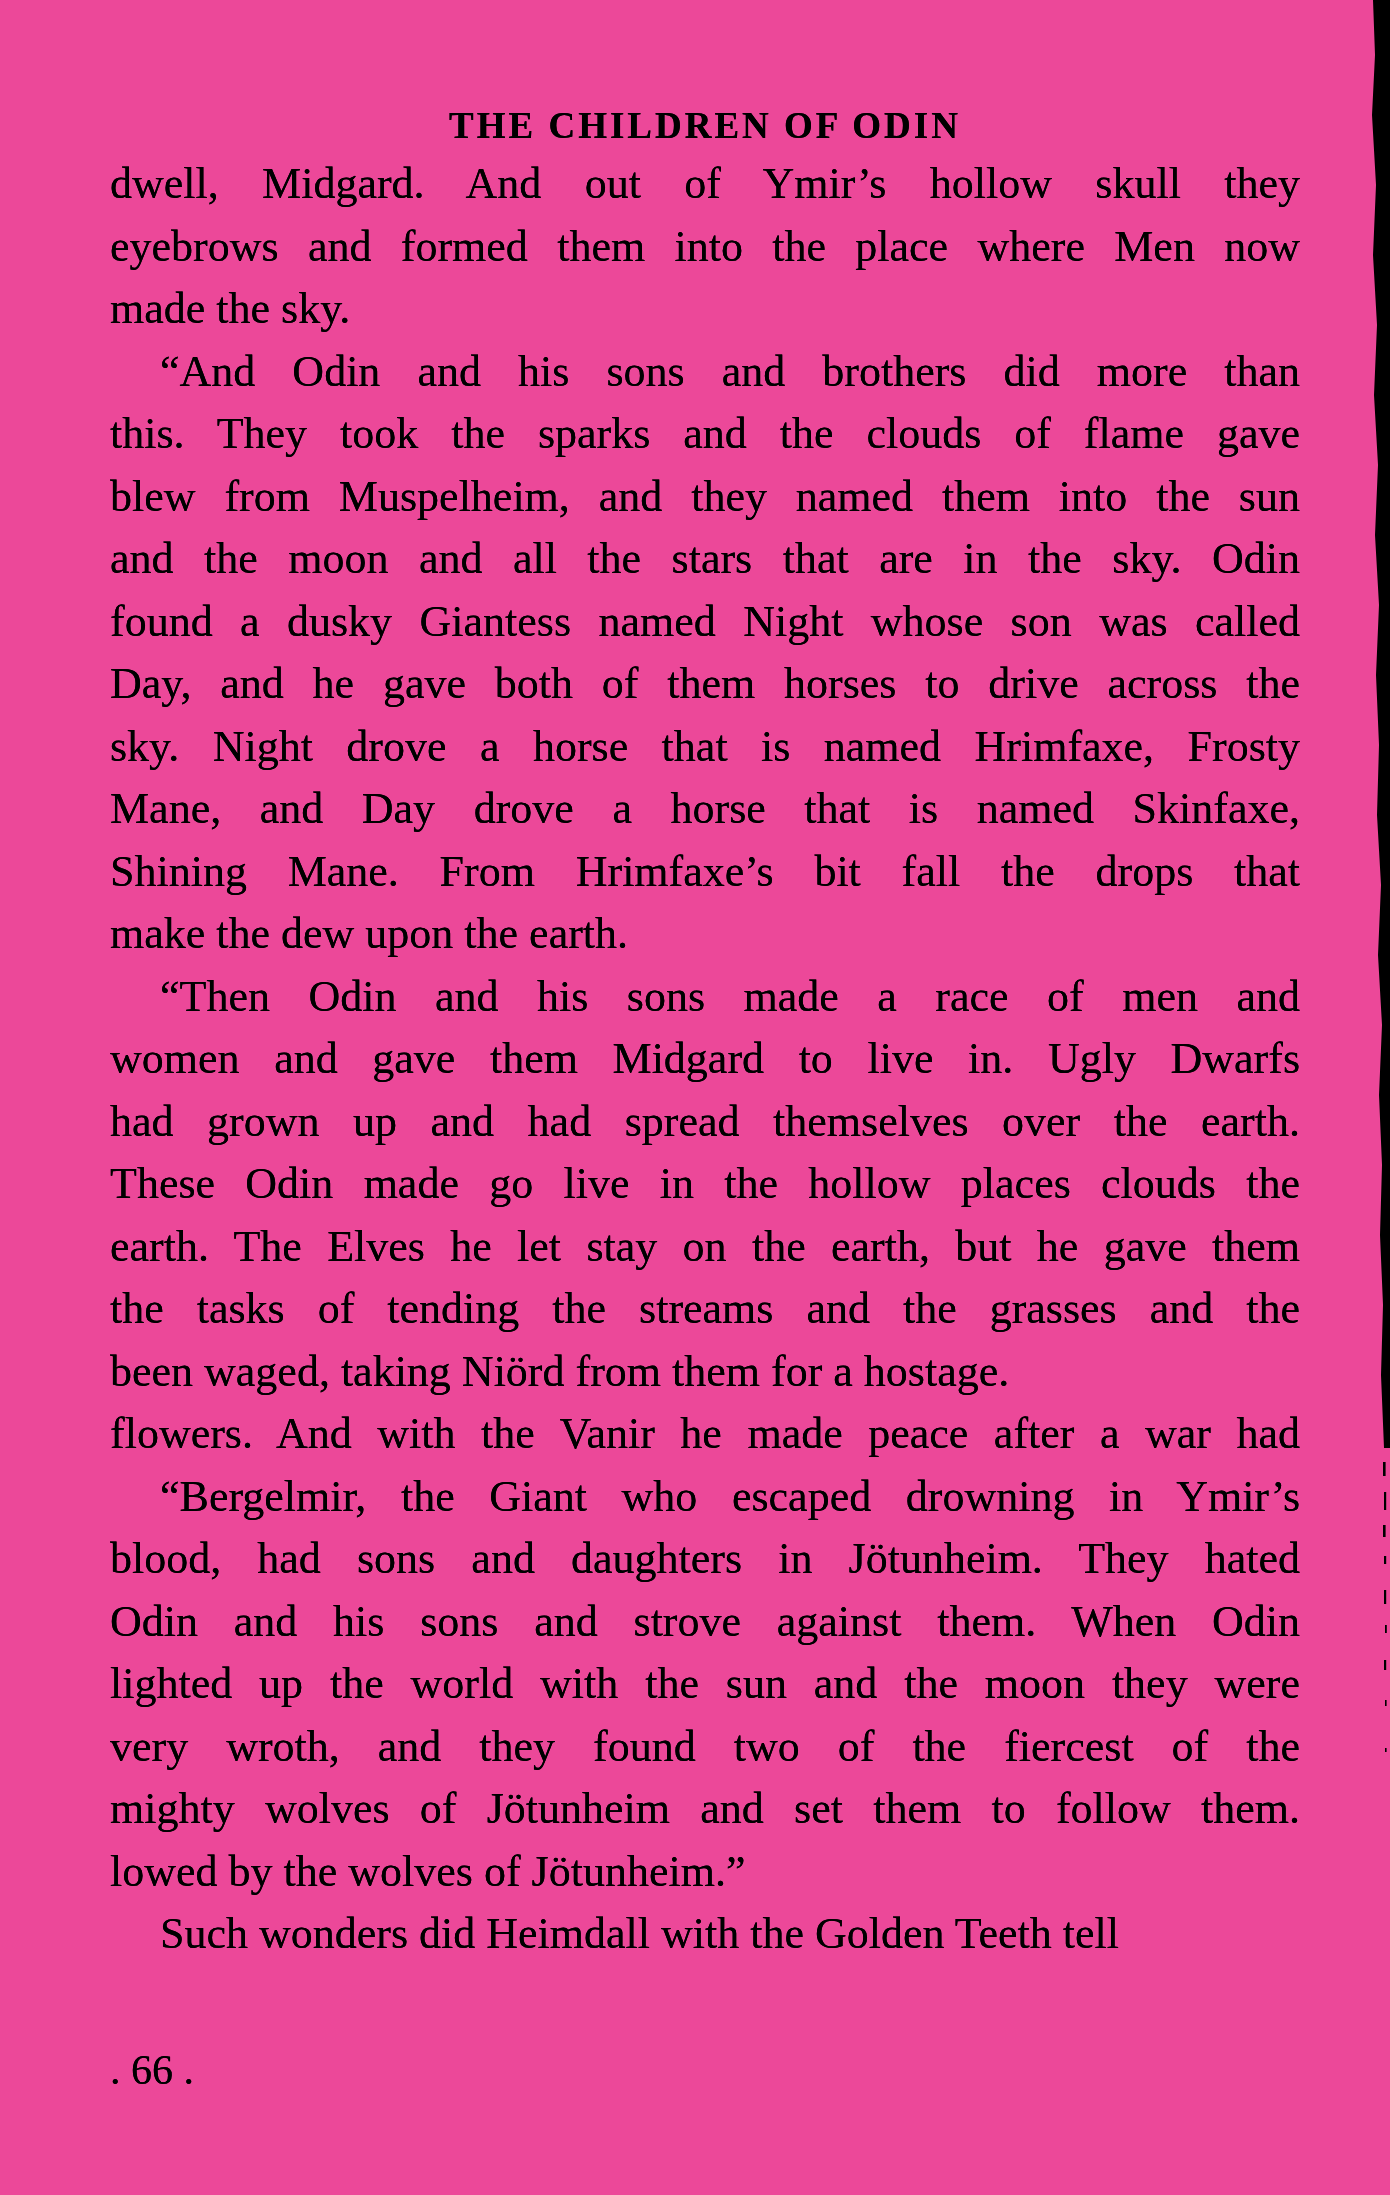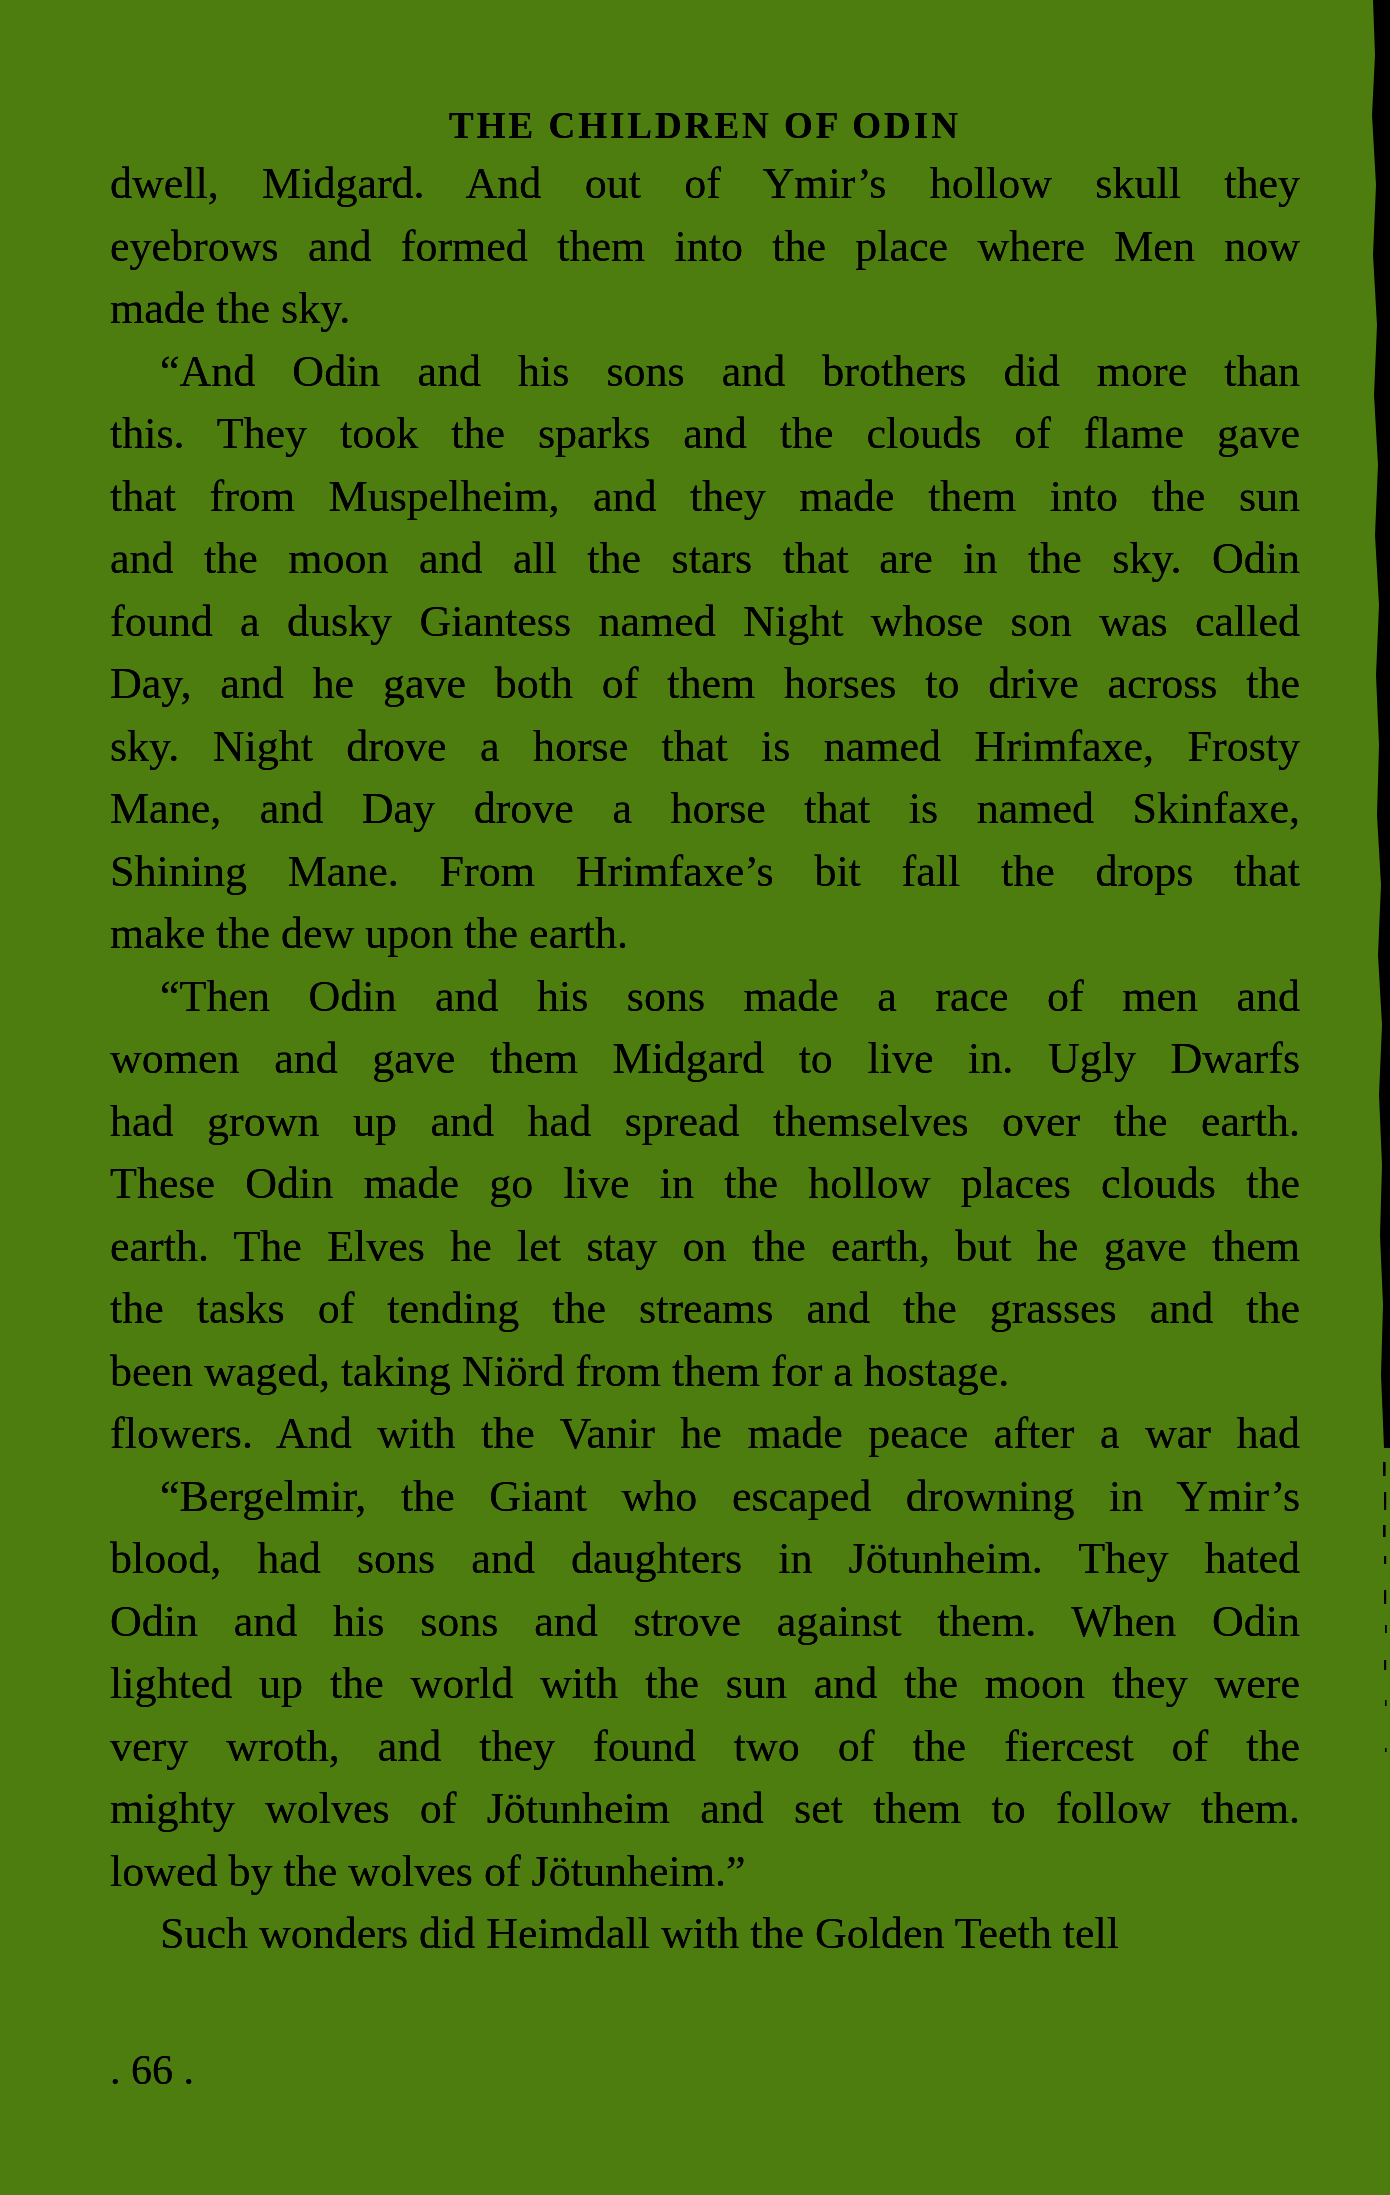--- a/index.html
+++ b/index.html
@@ -4,21 +4,21 @@
 <style>
   html, body {
     margin: 0;
     padding: 0;
     background: #ffffff;
   }
   .page {
     position: relative;
     width: 1390px;
     height: 2195px;
-    background: #4d7c0f;
+    background: #ec4899;
     overflow: hidden;
     font-family: "Liberation Serif", "DejaVu Serif", serif;
     color: #000000;
   }
   .running-head {
     position: absolute;
     top: 104px;
     left: 110px;
     width: 1190px;
     text-align: center;
@@ -77,21 +77,21 @@
 <div class="page">
 
   <div class="running-head">THE CHILDREN OF ODIN</div>
 
   <div class="text-block" id="text-block">
       <div class="line">dwell, Midgard. And out of Ymir’s hollow skull they</div>
       <div class="line">eyebrows and formed them into the place where Men now</div>
       <div class="line para-end">made the sky.</div>
       <div class="line indent">“And Odin and his sons and brothers did more than</div>
       <div class="line">this. They took the sparks and the clouds of flame gave</div>
-      <div class="line">that from Muspelheim, and they made them into the sun</div>
+      <div class="line">blew from Muspelheim, and they named them into the sun</div>
       <div class="line">and the moon and all the stars that are in the sky. Odin</div>
       <div class="line">found a dusky Giantess named Night whose son was called</div>
       <div class="line">Day, and he gave both of them horses to drive across the</div>
       <div class="line">sky. Night drove a horse that is named Hrimfaxe, Frosty</div>
       <div class="line">Mane, and Day drove a horse that is named Skinfaxe,</div>
       <div class="line">Shining Mane. From Hrimfaxe’s bit fall the drops that</div>
       <div class="line para-end">make the dew upon the earth.</div>
       <div class="line indent">“Then Odin and his sons made a race of men and</div>
       <div class="line">women and gave them Midgard to live in. Ugly Dwarfs</div>
       <div class="line">had grown up and had spread themselves over the earth.</div>

